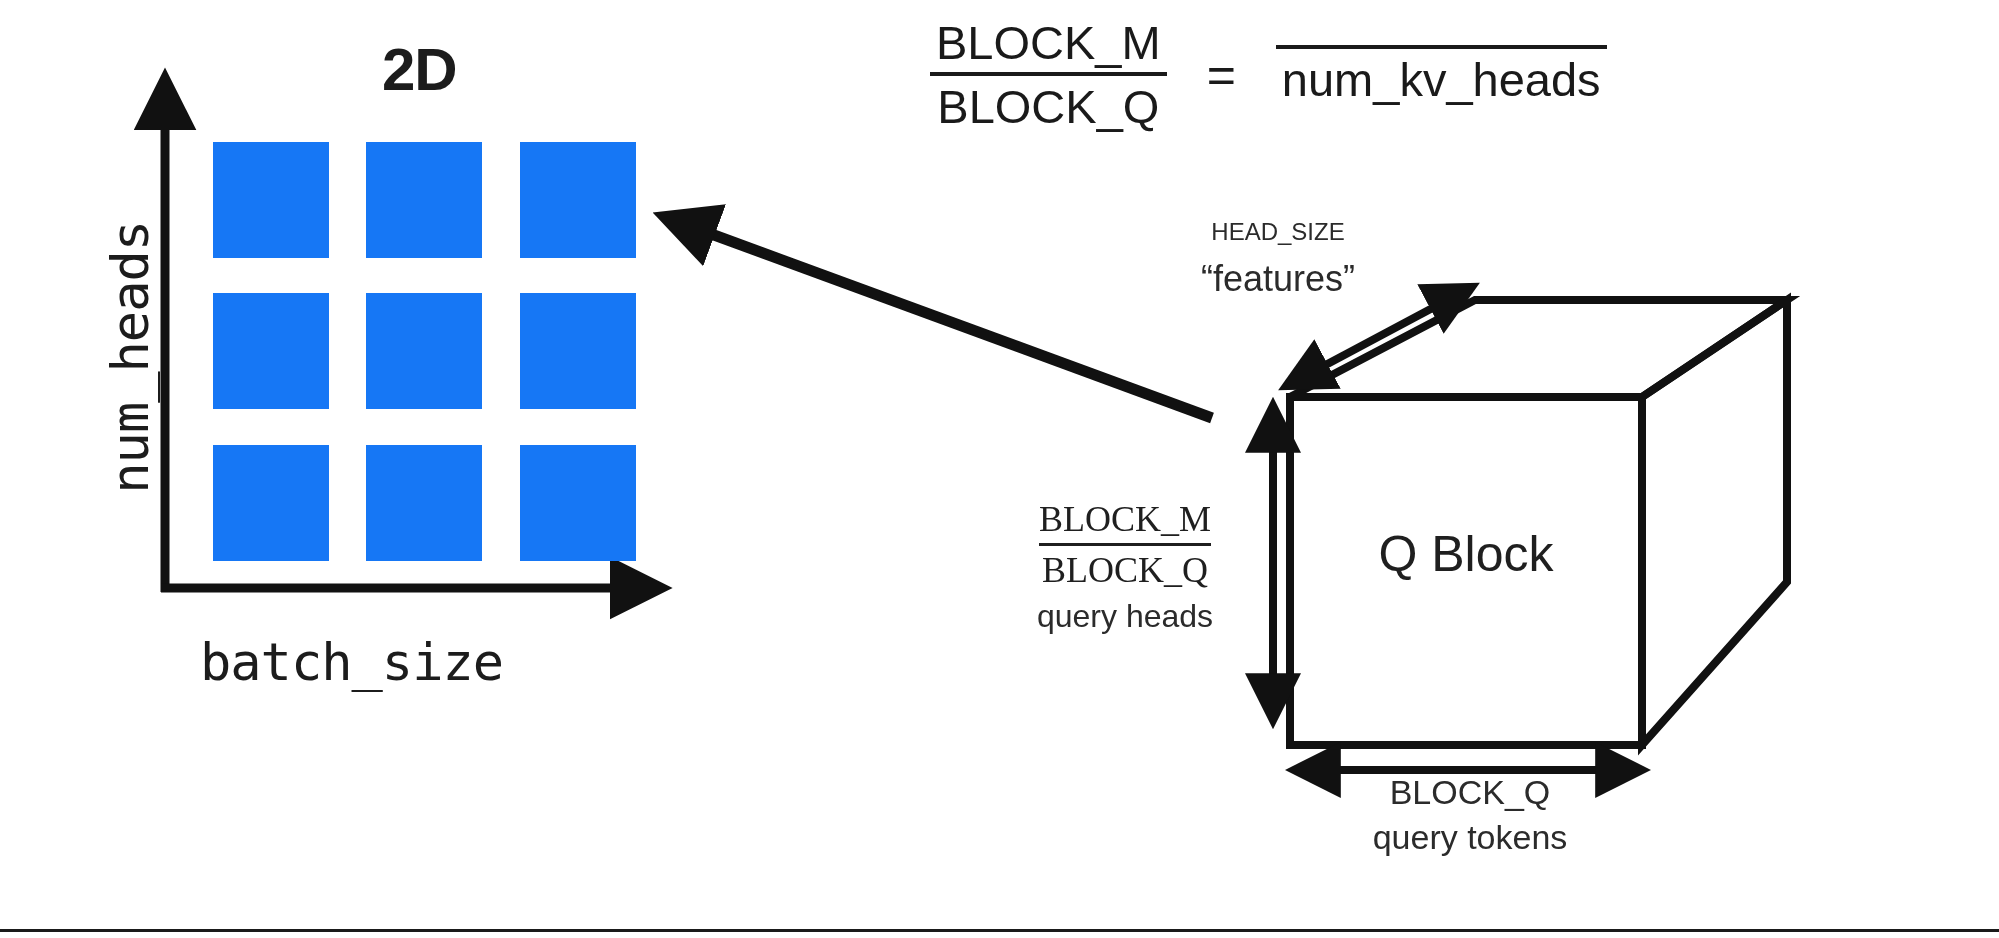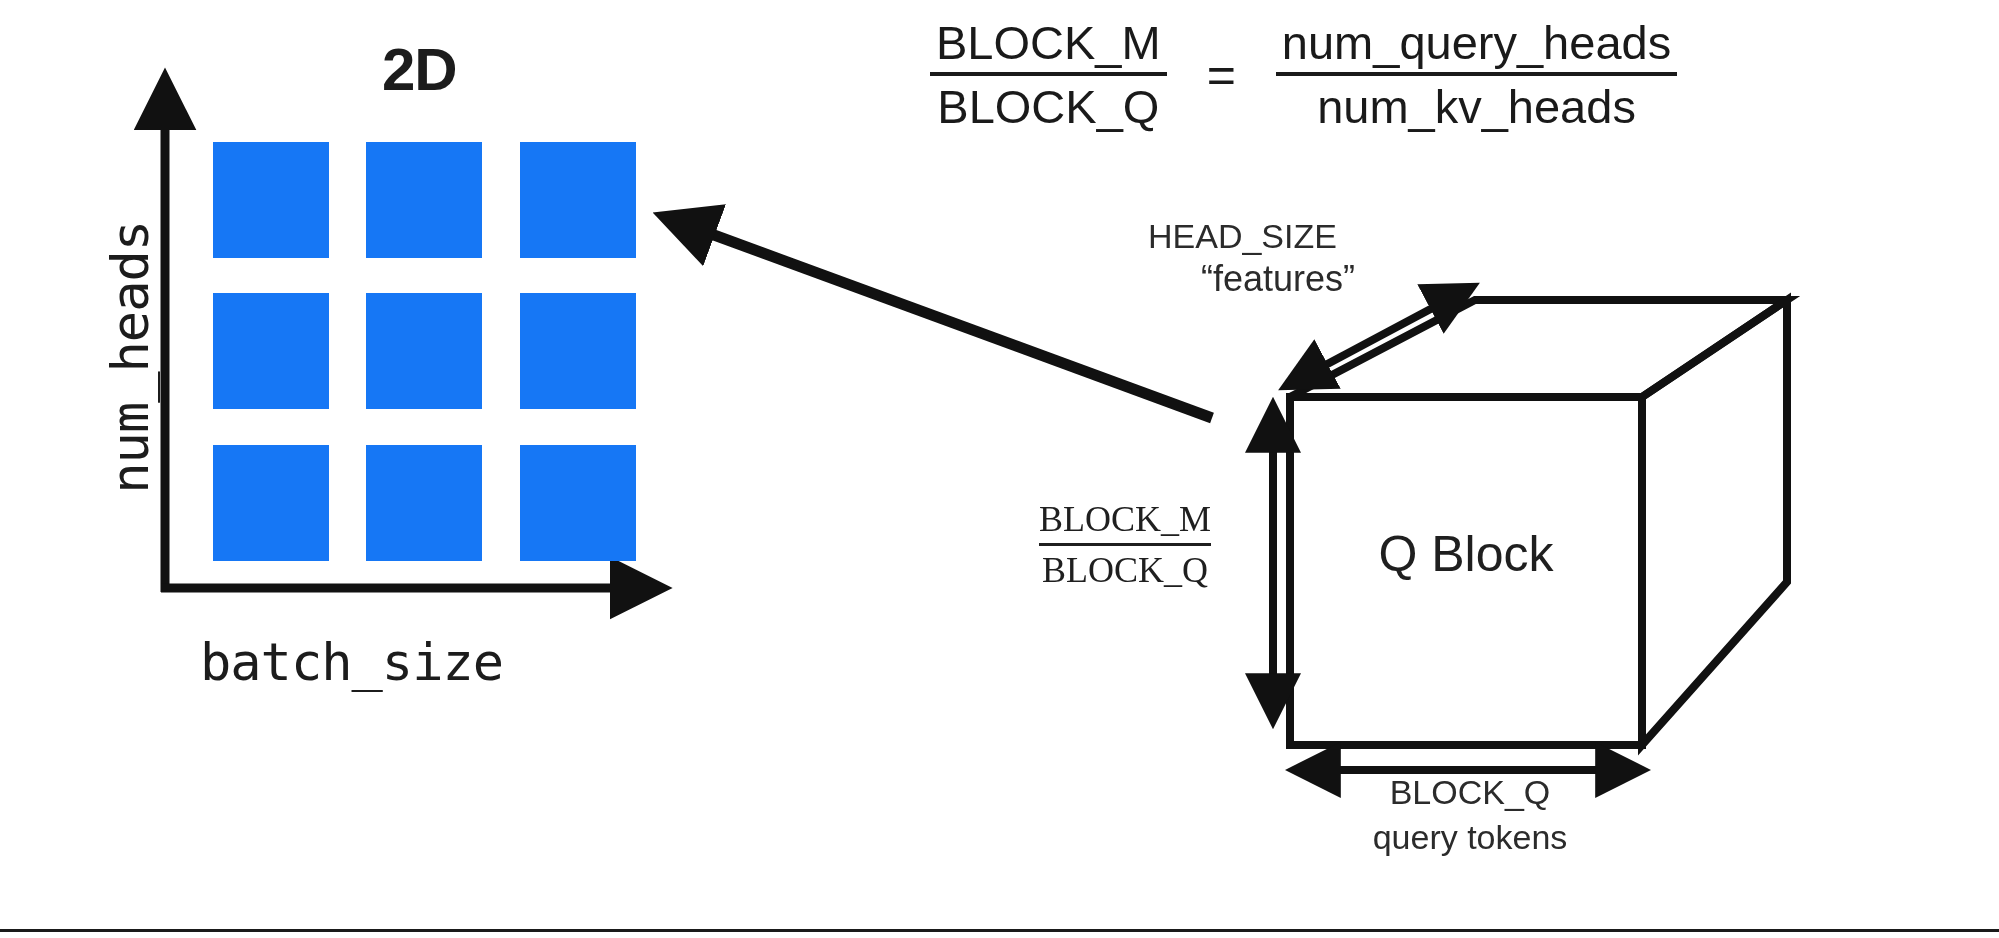--- a/index.html
+++ b/index.html
@@ -96,21 +96,22 @@
     width: 100%;
     margin: 1px 0;
   }
   #eq-sign { font-size: 50px; padding: 0 6px; }
 
   
   #head-size-label {
     left: 1148px;
     top: 219px;
     width: 260px;
-    font-size: 34px;
+    text-align: center;
+    font-size: 24px;
     color: #2b2b2b;
   }
   #head-size-sub {
     left: 1148px;
     top: 260px;
     width: 260px;
     text-align: center;
     font-size: 36px;
     color: #2b2b2b;
   }
@@ -230,35 +231,35 @@
   <div class="lbl mono" id="x-axis-label">batch_size</div>
 
   <div id="equation">
     <div class="frac">
       <span class="num">BLOCK_M</span>
       <span class="bar"></span>
       <span class="den">BLOCK_Q</span>
     </div>
     <span id="eq-sign">=</span>
     <div class="frac">
-      <span class="num">num_query_heads</span>
       <span class="bar"></span>
       <span class="den">num_kv_heads</span>
     </div>
   </div>
 
   <div class="lbl sans" id="head-size-label">HEAD_SIZE</div>
   <div class="lbl sans" id="qblock-label">Q Block</div>
 
   <div class="lbl sans" id="head-size-sub">“features”</div>
 
   <div id="left-frac">
     <span>BLOCK_M</span>
     <span class="bar"></span>
     <span>BLOCK_Q</span>
   </div>
+  <div class="lbl sans" id="left-frac-sub">query heads</div>
 
   <div class="lbl sans" id="bottom-label">BLOCK_Q</div>
   <div class="lbl sans" id="bottom-sub">query tokens</div>
 
   <div id="footer-rule"></div>
 
 </div>
 
 </body></html>

